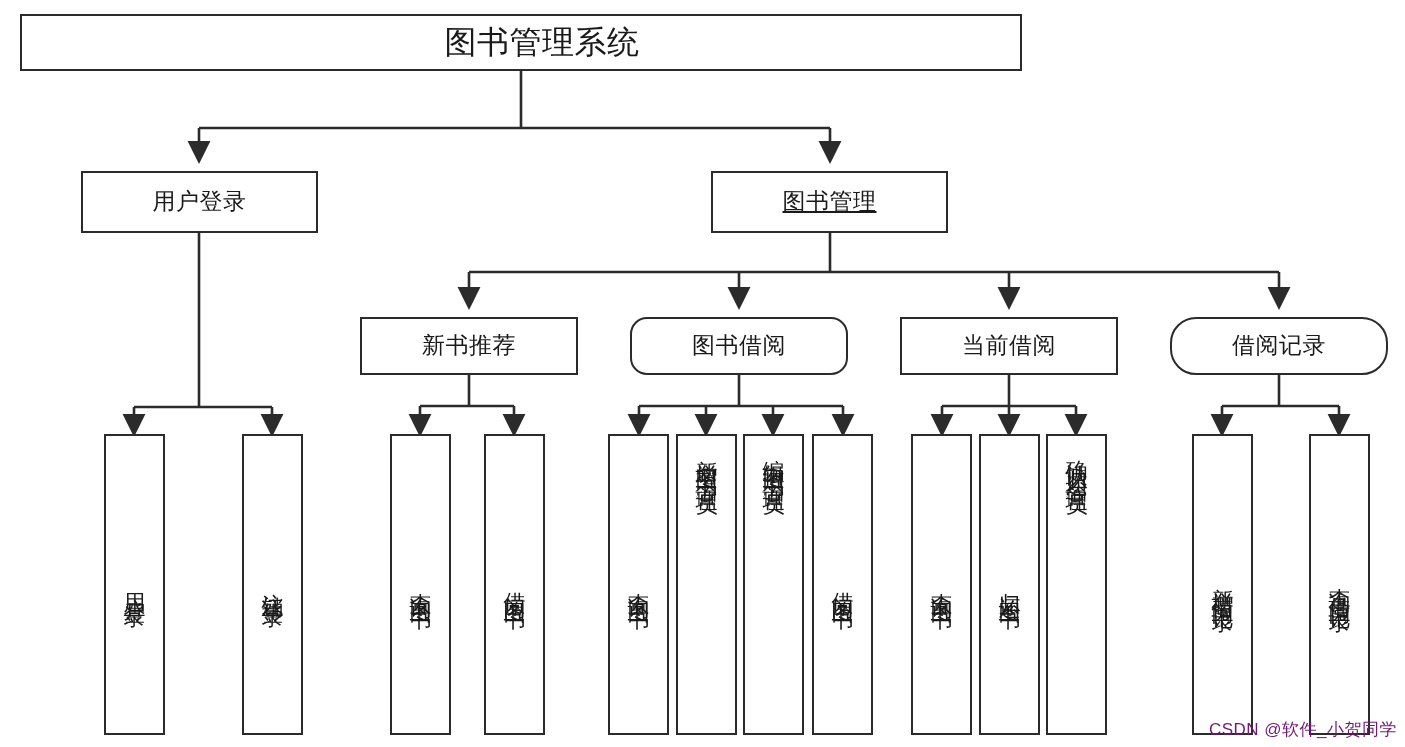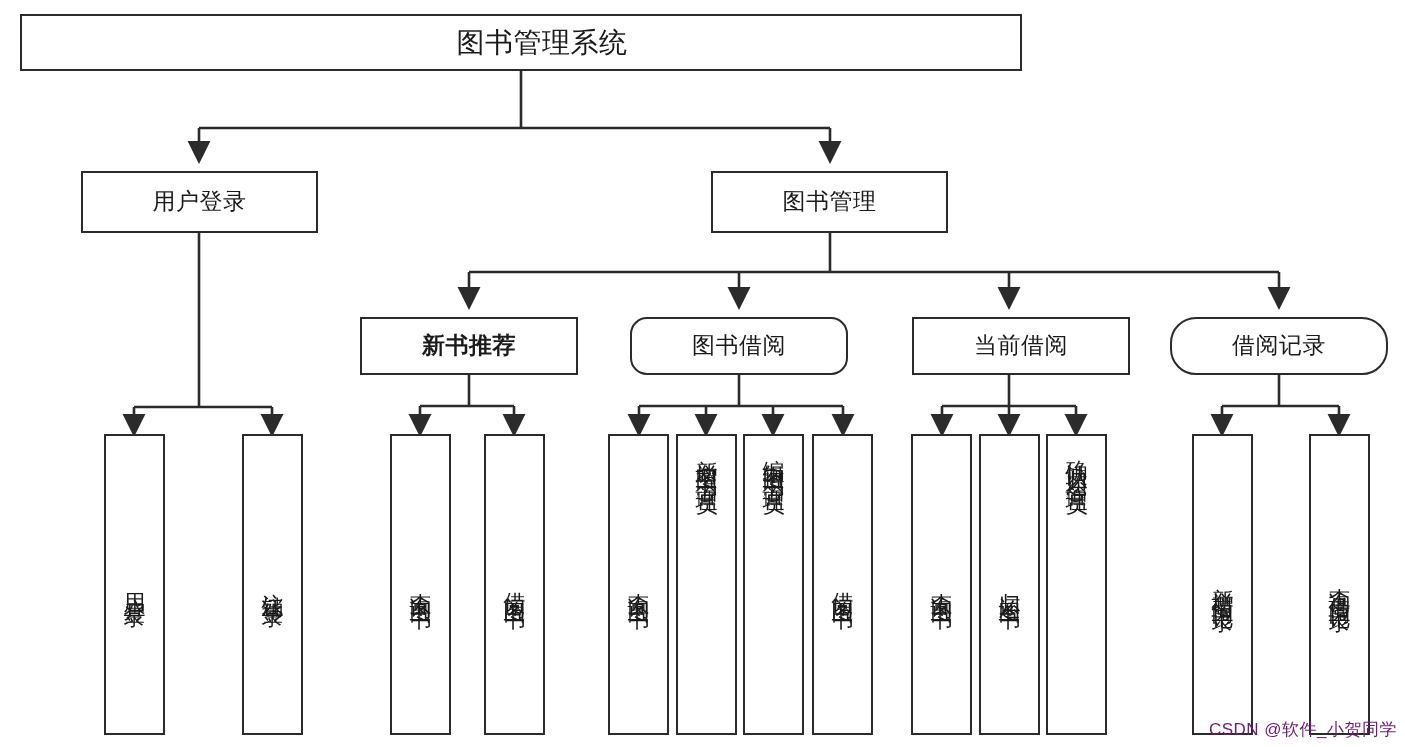--- a/index.html
+++ b/index.html
@@ -39,21 +39,21 @@
     display: block;
     text-align: center;
     line-height: 1.18;
   }
   
   .node.h .label {
     writing-mode: horizontal-tb;
     font-size: 23px;
     letter-spacing: 0.5px;
   }
-  .node.root .label { font-size: 28px; margin-left: 42px; }
+  .node.root .label { font-size: 32px; margin-left: 42px; }
   
   .node.v {
     align-items: flex-start;
     padding-top: 6px;
   }
   .node.v .label {
     writing-mode: vertical-rl;
     text-orientation: upright;
     font-size: 22px;
     letter-spacing: 5px;
@@ -129,31 +129,31 @@
     </g>
   </svg>
 
   <div class="node h root" style="left:20px; top:14px; width:1002px; height:57px;">
     <span class="label">图书管理系统</span>
   </div>
 
   <div class="node h" style="left:81px; top:171px; width:237px; height:62px;">
     <span class="label">用户登录</span>
   </div>
-  <div class="node h" style="left:711px; top:171px; width:237px; height:62px;">
+  <div class="node h" style="left:711px; top:171px; width:237px; height:62px;text-decoration:underline;">
     <span class="label">图书管理</span>
   </div>
 
-  <div class="node h" style="left:360px; top:317px; width:218px; height:58px;font-weight:bold;">
+  <div class="node h" style="left:360px; top:317px; width:218px; height:58px;">
     <span class="label">新书推荐</span>
   </div>
   <div class="node h" style="left:630px; top:317px; width:218px; height:58px;border-radius:17px;">
     <span class="label">图书借阅</span>
   </div>
-  <div class="node h" style="left:900px; top:317px; width:218px; height:58px;margin-left:12px;">
+  <div class="node h" style="left:900px; top:317px; width:218px; height:58px;">
     <span class="label">当前借阅</span>
   </div>
   <div class="node h" style="left:1170px; top:317px; width:218px; height:58px;border-radius:26px;">
     <span class="label">借阅记录</span>
   </div>
 
   <div class="node v mid" style="left:104px; top:434px; width:61px; height:301px;">
     <span class="label">用户登录</span>
   </div>
   <div class="node v mid" style="left:242px; top:434px; width:61px; height:301px;">

